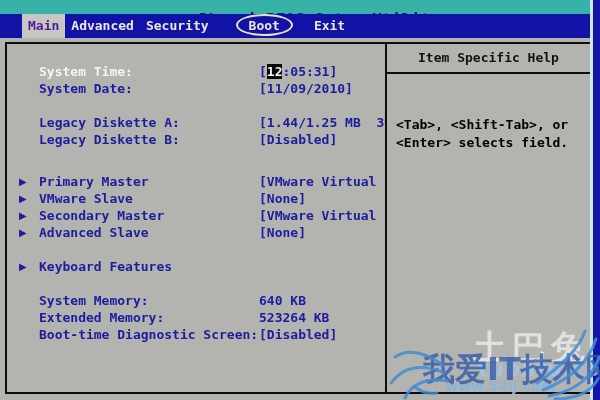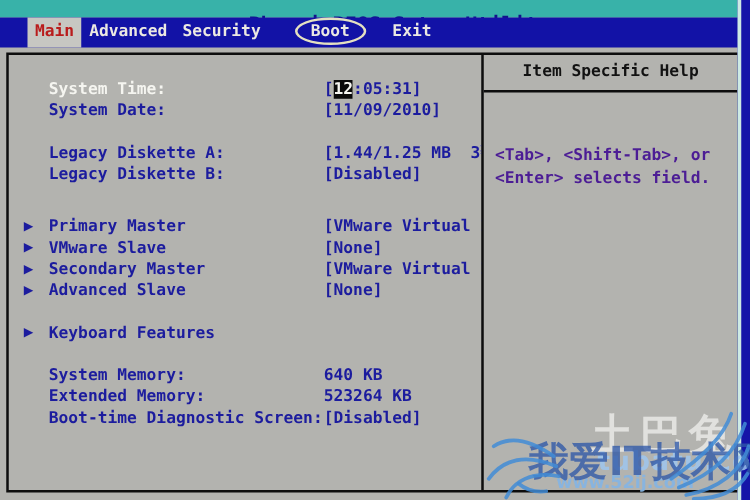--- a/index.html
+++ b/index.html
@@ -26,21 +26,21 @@
   }
   .tab {
     display: inline-block; height: 24px; line-height: 24px;
     padding: 0 6px; vertical-align: top; position: relative; cursor: default;
   }
   .tab:nth-child(1) { margin-left: 22px; }
   .tab:nth-child(2) { }
   .tab:nth-child(3) { }
   .tab:nth-child(4) { margin-left: 28px; }
   .tab:nth-child(5) { margin-left: 22px; }
-  .tab.selected { background: #c7c7c2; color: #b91c1c; }
+  .tab.selected { background: #c7c7c2; color: #4c1d95; }
   .circle {
     position: absolute; left: -7px; right: -7px; top: 0px; bottom: 2px;
     border: 2px solid rgba(240, 236, 194, 0.95);
     border-radius: 50%; pointer-events: none;
   }
 
   
   .content {
     position: absolute; top: 42px; left: 5px; width: 587px; height: 352px;
     border: 2px solid #0d0d0d; display: flex; background: #b3b3af;
@@ -61,21 +61,21 @@
   .label.selected { color: #f5f5f0; }
   .value { color: #1c1c9e; }
   .cursor { background: #0a0a0a; color: #f5f5f0; }
 
   
   .help-panel { flex: 1; height: 100%; }
   .help-header {
     height: 30px; line-height: 28px; border-bottom: 2px solid #0d0d0d;
     text-align: center; color: #121212; font-size: 13px;
   }
-  .help-body { padding: 42px 0 0 9px; color: #4c1d95; font-size: 13px; }
+  .help-body { padding: 42px 0 0 9px; color: #000000; font-size: 13px; }
   .help-line { height: 18px; line-height: 18px; white-space: pre; }
 
   
   .right-edge {
     position: absolute; top: 0; right: 0; width: 10px; height: 400px;
     background: #1515a8; border-left: 3px solid #cdeae4; z-index: 5;
   }
 
   
   .watermark {

